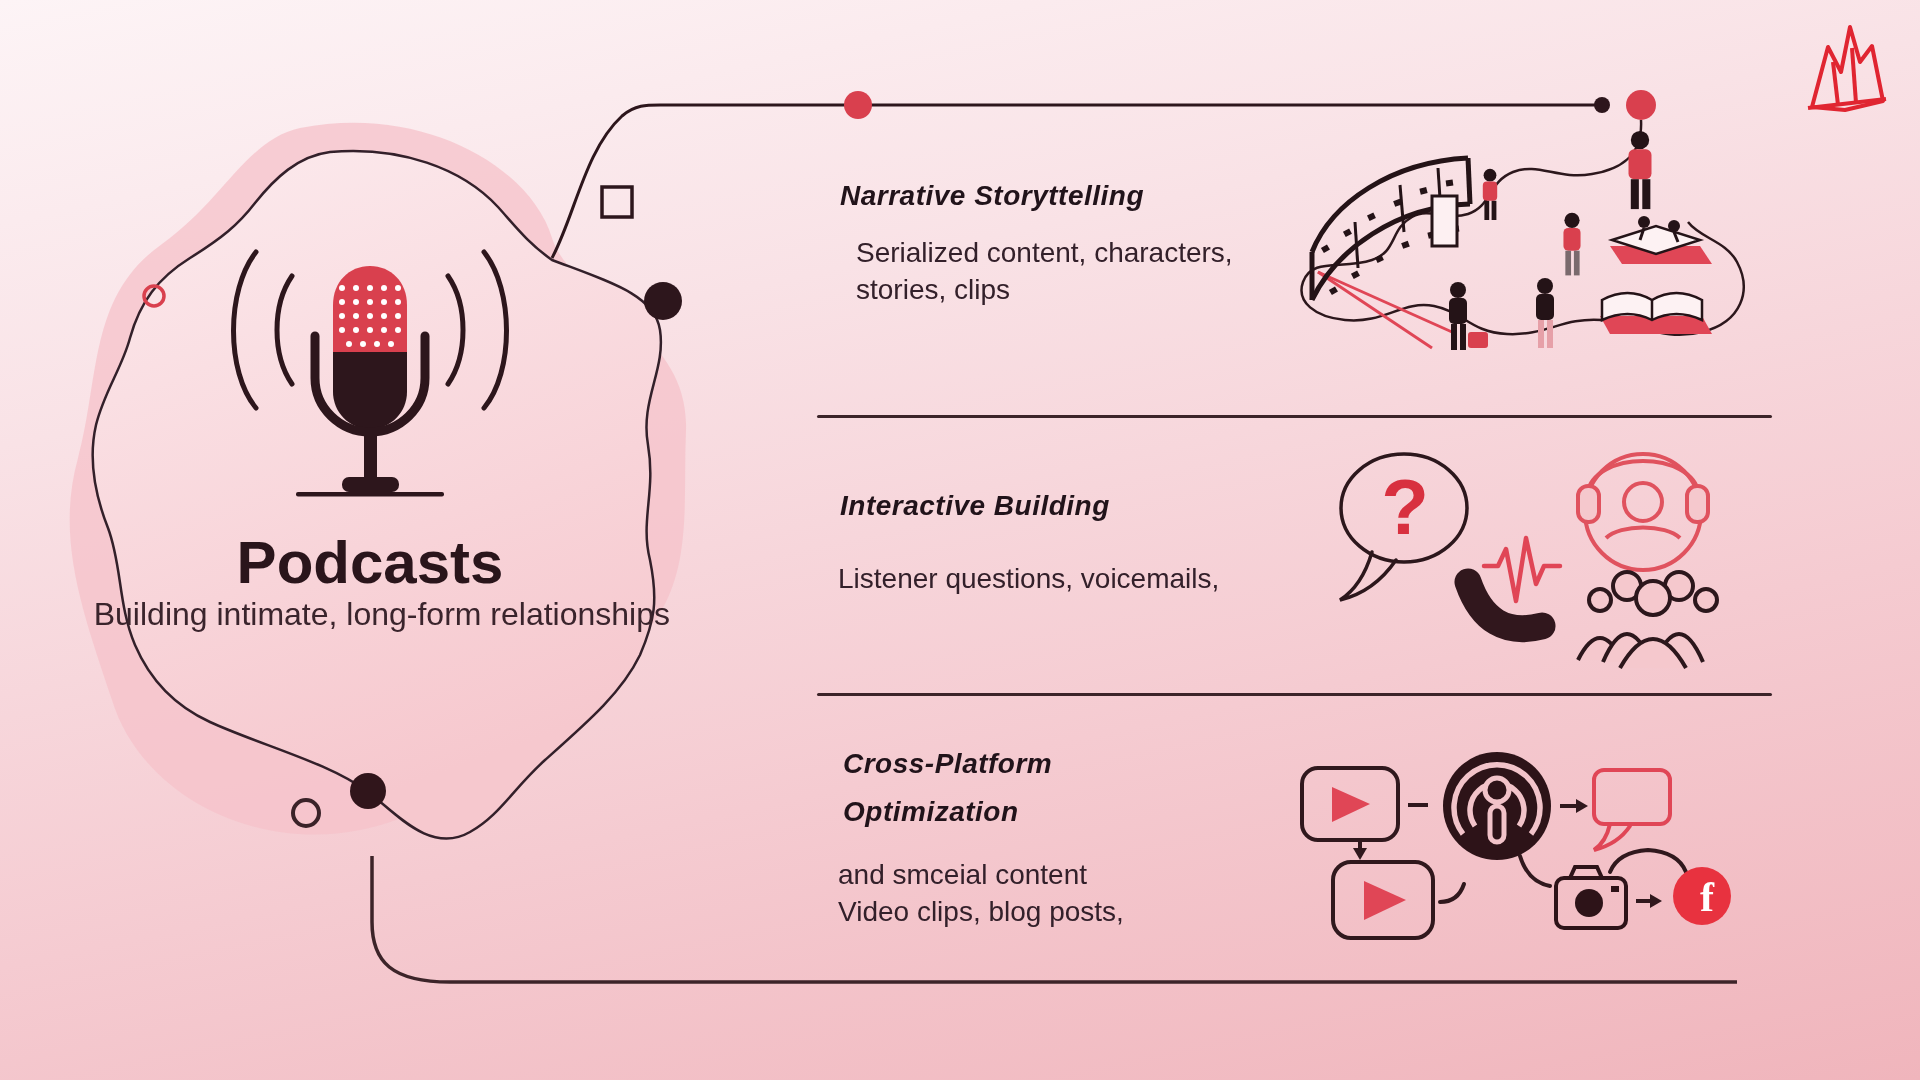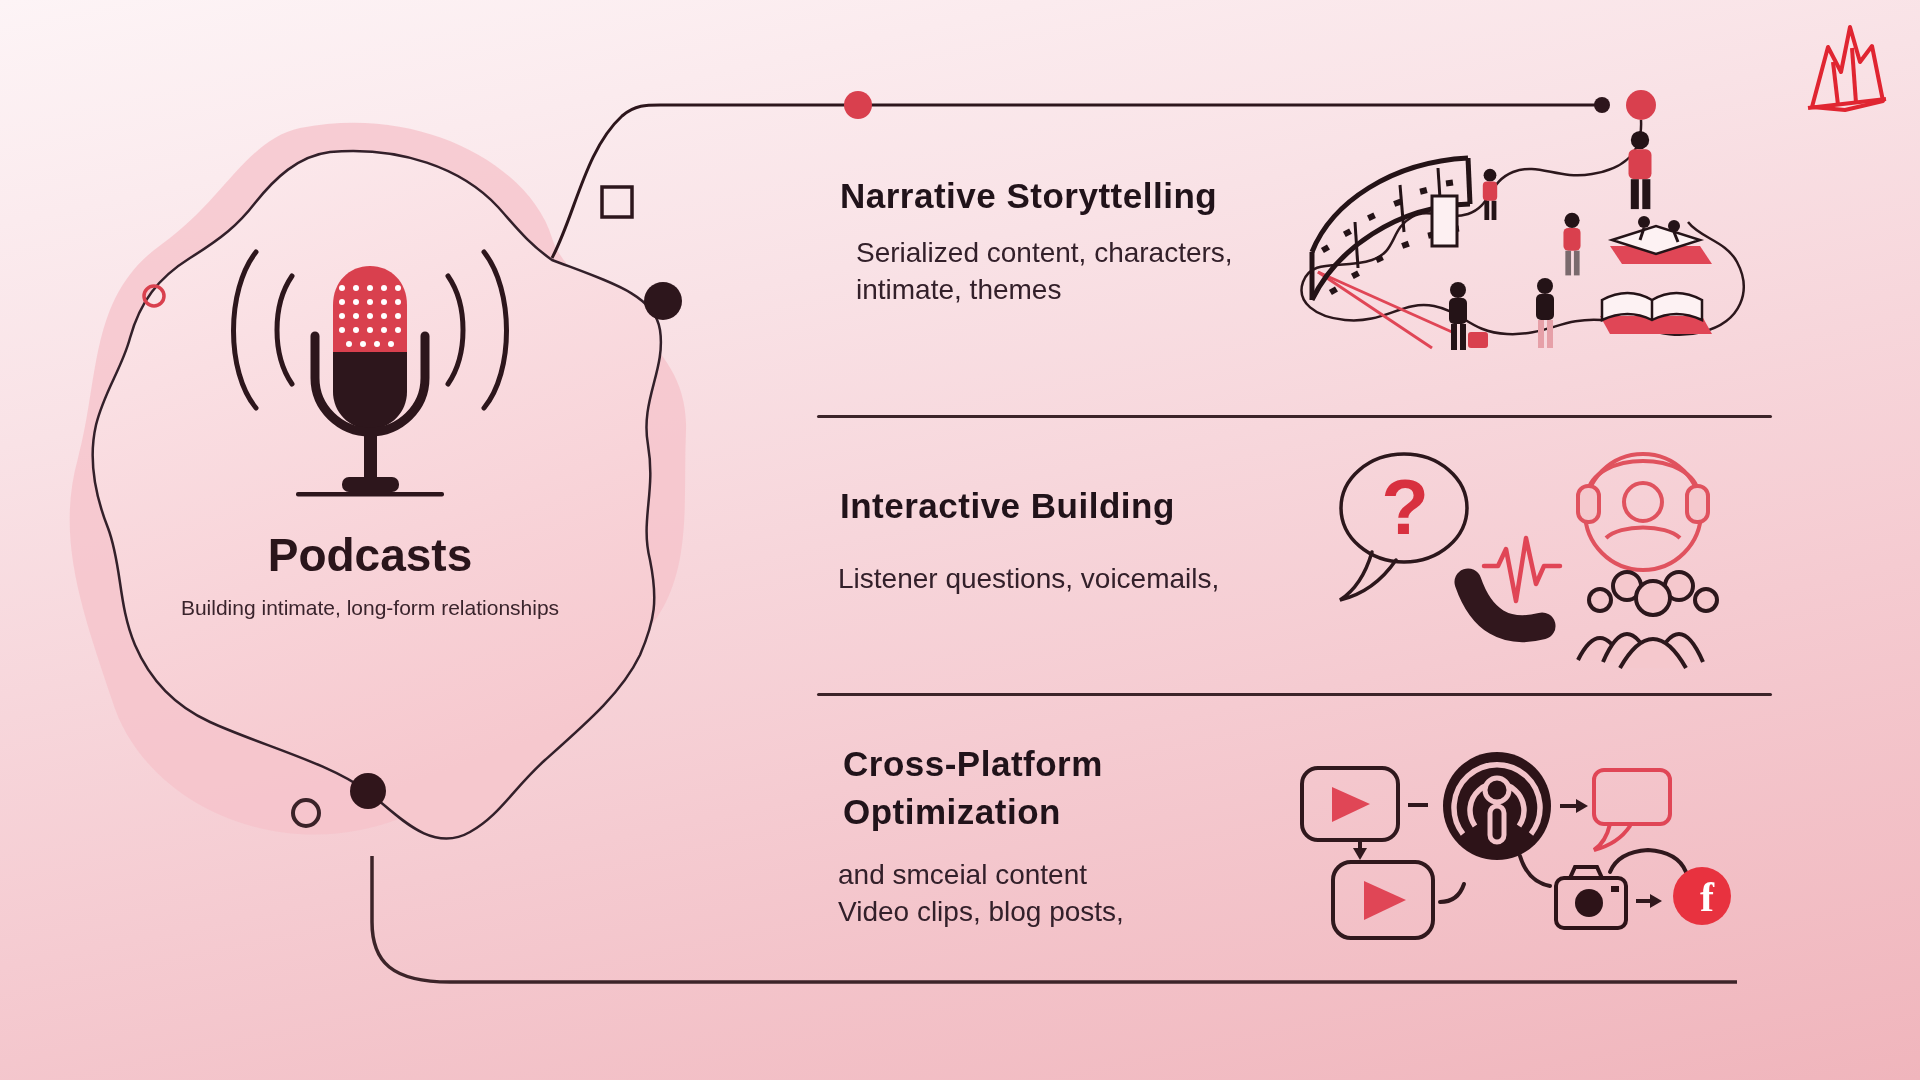--- a/index.html
+++ b/index.html
@@ -3,25 +3,25 @@
 <meta charset="utf-8">
 <style>
   html,body{margin:0;padding:0;}
   #canvas{
     position:relative;width:1920px;height:1080px;overflow:hidden;
     background:linear-gradient(168deg,#fdf4f6 0%,#f9e2e6 30%,#f5cbd1 65%,#f0b5bc 100%);
     font-family:"Liberation Sans",sans-serif;
   }
   .abs{position:absolute;}
   svg{position:absolute;left:0;top:0;}
-  .sec-title{font-weight:bold;font-size:35px;color:#21131a;letter-spacing:.5px;line-height:48px;}
+  .sec-title{font-weight:bold;font-size:28px;color:#21131a;letter-spacing:.5px;line-height:48px;font-style:italic;}
   .sec-desc{font-size:28px;color:#33202a;line-height:37px;}
   .divider{position:absolute;height:3px;background:#3c2429;border-radius:2px;}
-  .hub-title{font-weight:bold;font-size:46px;color:#2a151b;text-align:center;}
-  .hub-sub{font-size:21px;color:#3a242c;text-align:center;}
+  .hub-title{font-weight:bold;font-size:60px;color:#2a151b;text-align:center;}
+  .hub-sub{font-size:32px;color:#3a242c;text-align:right;}
 </style>
 </head>
 <body>
 
 <div id="canvas">
 
   <svg width="1920" height="1080" viewBox="0 0 1920 1080">
     <defs>
       <linearGradient id="blobGrad" x1="0" y1="0" x2="0.3" y2="1">
         <stop offset="0" stop-color="#fcebee"></stop>
@@ -300,21 +300,21 @@
       <path d="M1808,108 L1886,99"></path>
     </g>
   </svg>
 
   <div class="abs hub-title" style="left:120px;top:528px;width:500px;">Podcasts</div>
   <div class="abs hub-sub" style="left:70px;top:596px;width:600px;">Building intimate, long-form relationships</div>
 
   <div class="abs sec-title" style="left:840px;top:172px;">Narrative Storyttelling</div>
   <div class="abs sec-desc" style="left:838px;top:234px;margin-left:18px;">
     <div>Serialized content, characters,</div>
-    <div>intimate, themes</div>
+    <div>stories, clips</div>
   </div>
 
   <div class="divider" style="left:817px;top:415px;width:955px;"></div>
 
   <div class="abs sec-title" style="left:840px;top:482px;">Interactive Building</div>
   <div class="abs sec-desc" style="left:838px;top:560px;">
     <div>Listener questions, voicemails,</div>
   </div>
 
   <div class="divider" style="left:817px;top:693px;width:955px;"></div>

